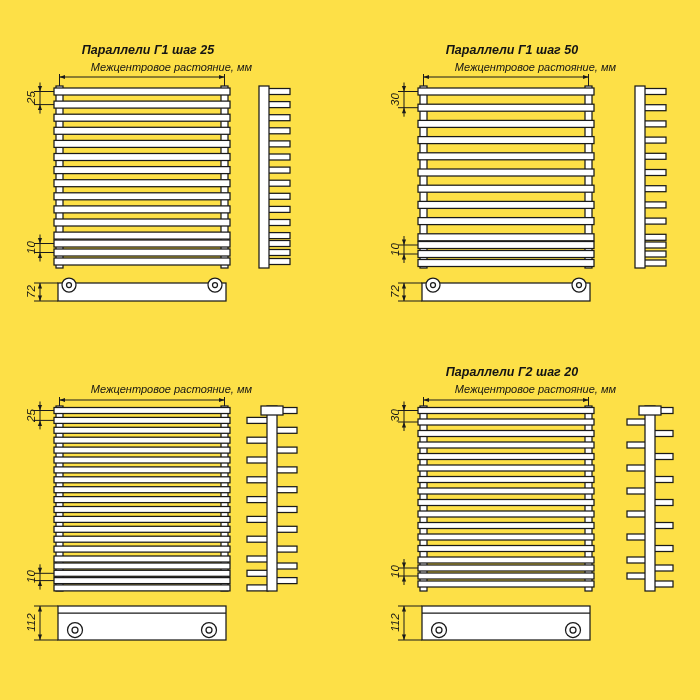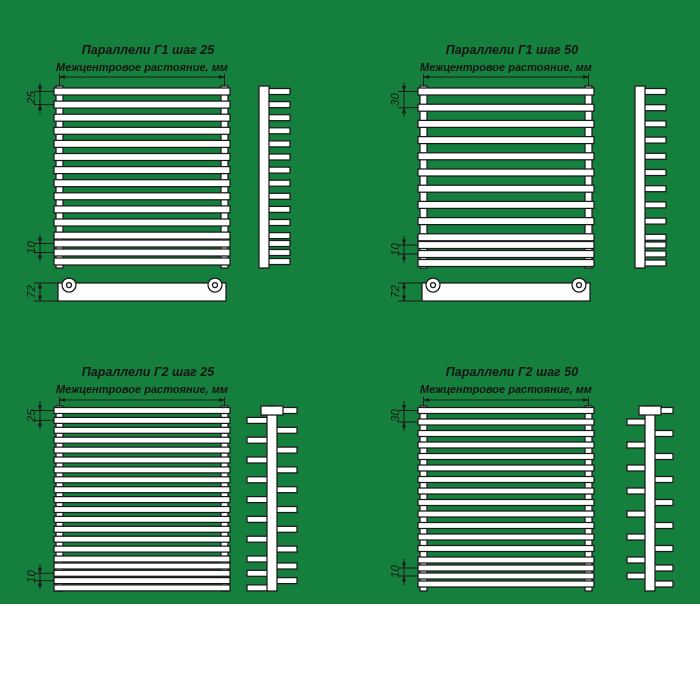--- a/index.html
+++ b/index.html
@@ -1,22 +1,22 @@
 <!DOCTYPE html>
 <html><head>
 <meta charset="utf-8">
 <style>
   html,body{margin:0;padding:0;background:#ffffff;}
-  #stage{position:relative;width:700px;height:604px;background:#15803d;
+  #stage{position:relative;width:700px;height:700px;background:#fde047;
          font-family:"Liberation Sans",sans-serif;overflow:hidden;}
   #drawing{position:absolute;left:0;top:0;}
   .q-title{position:absolute;width:220px;text-align:center;font-style:italic;
            font-weight:700;font-size:12.5px;color:#141414;white-space:nowrap;}
-  .q-sub{position:absolute;width:220px;text-align:center;font-style:italic;
-         font-size:11px;color:#141414;white-space:nowrap;font-weight:bold;}
+  .q-sub{position:absolute;width:220px;text-align:right;font-style:italic;
+         font-size:11px;color:#141414;white-space:nowrap;}
   .dim-label{position:absolute;width:44px;height:15px;line-height:15px;text-align:center;
              transform:rotate(-90deg);font-style:italic;font-size:11.5px;color:#141414;}
 </style>
 </head>
 <body>
 
 <div id="stage">
   <svg id="drawing" width="700" height="700" viewBox="0 0 700 700">
       <g>
         <g>
@@ -301,22 +301,21 @@
           <circle cx="439" cy="630" r="7.5" fill="#fff" stroke="#1a1a1a" stroke-width="1.25"></circle>
           <circle cx="439" cy="630" r="3" fill="#fff" stroke="#1a1a1a" stroke-width="1.25"></circle>
           <circle cx="573" cy="630" r="7.5" fill="#fff" stroke="#1a1a1a" stroke-width="1.25"></circle>
           <circle cx="573" cy="630" r="3" fill="#fff" stroke="#1a1a1a" stroke-width="1.25"></circle>
         </g>
       </g>
     </svg>
 
   <div class="q-title" style="left:38px;top:43px">Параллели Г1 шаг 25</div>
   <div class="q-title" style="left:402px;top:43px">Параллели Г1 шаг 50</div>
-  <div class="q-title" style="left:38px;top:365px">Параллели Г2 шаг 25</div>
-  <div class="q-title" style="left:402px;top:365px">Параллели Г2 шаг 50</div>
+  <div class="q-title" style="left:402px;top:365px">Параллели Г2 шаг 20</div>
 
   <div class="q-sub" style="left:32px;top:61px">Межцентровое растояние, мм</div>
   <div class="q-sub" style="left:396px;top:61px">Межцентровое растояние, мм</div>
   <div class="q-sub" style="left:32px;top:383px">Межцентровое растояние, мм</div>
   <div class="q-sub" style="left:396px;top:383px">Межцентровое растояние, мм</div>
 
   <div class="dim-label" style="left:9px;top:90px">25</div>
   <div class="dim-label" style="left:9px;top:240px">10</div>
   <div class="dim-label" style="left:9px;top:284px">72</div>
 

